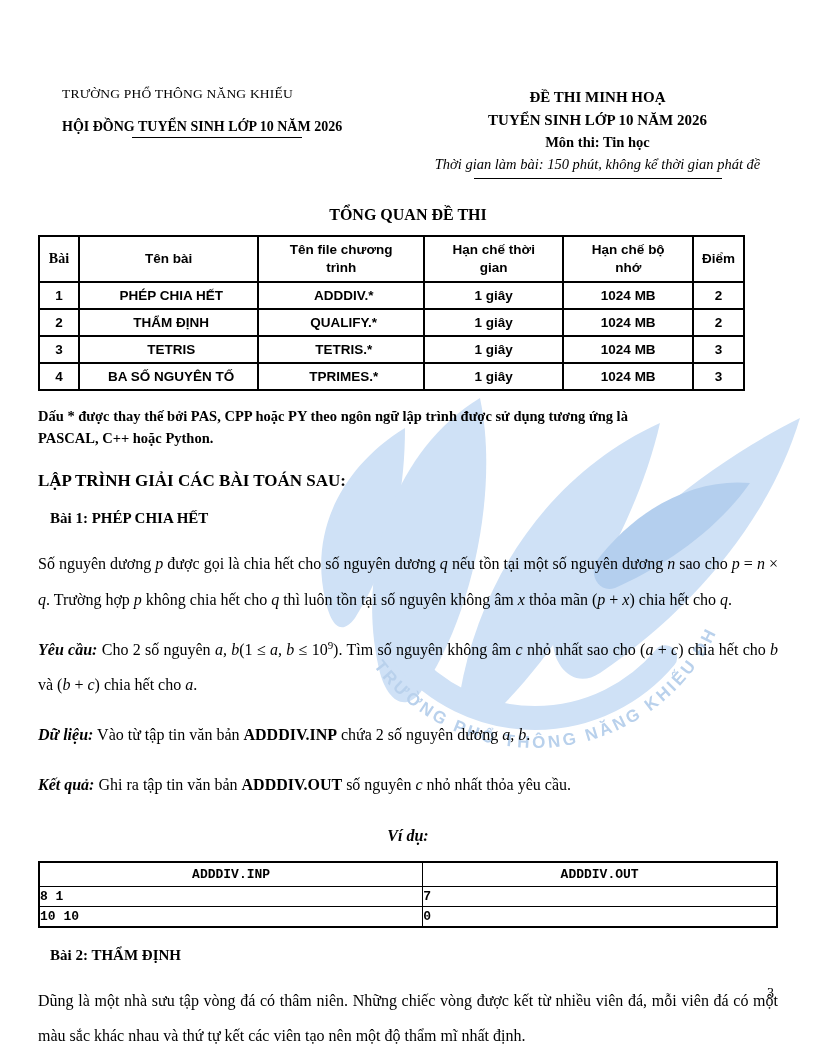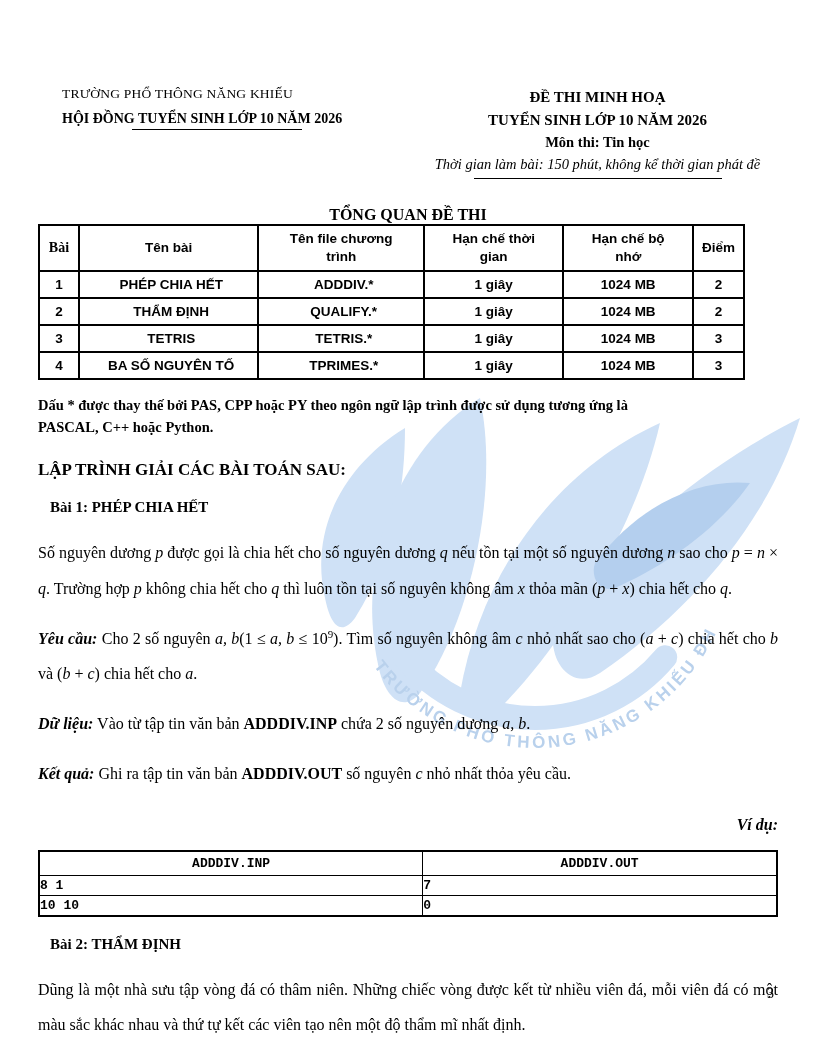--- a/index.html
+++ b/index.html
@@ -15,48 +15,48 @@
   .wm-text { font-family:"Liberation Sans","DejaVu Sans",sans-serif;
              font-weight:bold; font-size:17px; letter-spacing:3px; fill:#b9d1ec; }
 
   
   .content { position:relative; z-index:1; padding:86px 38px 0 38px; }
 
   .hdr { display:flex; }
   .hdr-left  { width:45%; text-align:left; padding-left:24px; }
   .hdr-right { width:55%; text-align:center; padding-left:46px; }
   .hl1 { font-size:13.5px; letter-spacing:.2px; }
-  .hl2 { font-size:14px; font-weight:bold; margin-top:9px; }
+  .hl2 { font-size:14px; font-weight:bold; margin-top:17px; }
   .rule { height:0; border-bottom:1.6px solid #000; margin:2px auto 0; }
   .rule-left  { width:170px; }
   .rule-right { width:248px; }
   .hr1, .hr2 { font-size:15px; font-weight:bold; line-height:1.5;text-align:center; }
   .hr3 { font-size:14.5px; font-weight:bold; line-height:1.55; }
   .hr4 { font-size:14.5px; font-style:italic; line-height:1.55; white-space:nowrap; }
 
   .ov-title { text-align:center; font-size:16px; font-weight:bold; margin-top:27px; }
 
-  table.ov { border-collapse:collapse; width:707px; 
+  table.ov { border-collapse:collapse; width:707px; margin-top:11px;
              font-family:"Liberation Sans","DejaVu Sans",sans-serif;
              font-weight:bold; font-size:13.5px; }
   table.ov th, table.ov td { border:2px solid #000; text-align:center; vertical-align:middle; }
   table.ov th { padding:4px 2px; white-space:pre-line; line-height:1.35; }
   table.ov th.serif { font-family:"Liberation Serif","DejaVu Serif",serif; font-size:14px; }
   table.ov td { padding:5px 3px; }
   table.ov td.lft { text-align:center; padding-left:8px; }
 
   .note { margin-top:15px; font-weight:bold; font-size:14.5px; line-height:1.5;
           white-space:pre-line; }
 
   .sect { margin-top:21px; font-size:17px; font-weight:bold; }
 
   .prob-h { margin-top:15px; font-size:15px; font-weight:bold; line-height:1.7;margin-left:12px; }
 
   p.body { font-size:16px; line-height:2.2; text-align:justify; margin-top:15px; }
-  p.label-only { text-align:right; }
+  p.label-only { text-align:center; }
 
   .seg-i  { font-style:italic; }
   .seg-b  { font-weight:bold; }
   .seg-bi { font-weight:bold; font-style:italic; }
   .seg-sup{ vertical-align:super; font-size:0.68em; line-height:0; }
 
   table.ex { border-collapse:collapse; width:100%; margin-top:8px; border:2px solid #000;
              font-family:"Liberation Mono","DejaVu Sans Mono",monospace;
              font-weight:bold; font-size:13px; }
   table.ex th, table.ex td { border:1.5px solid #000; }

